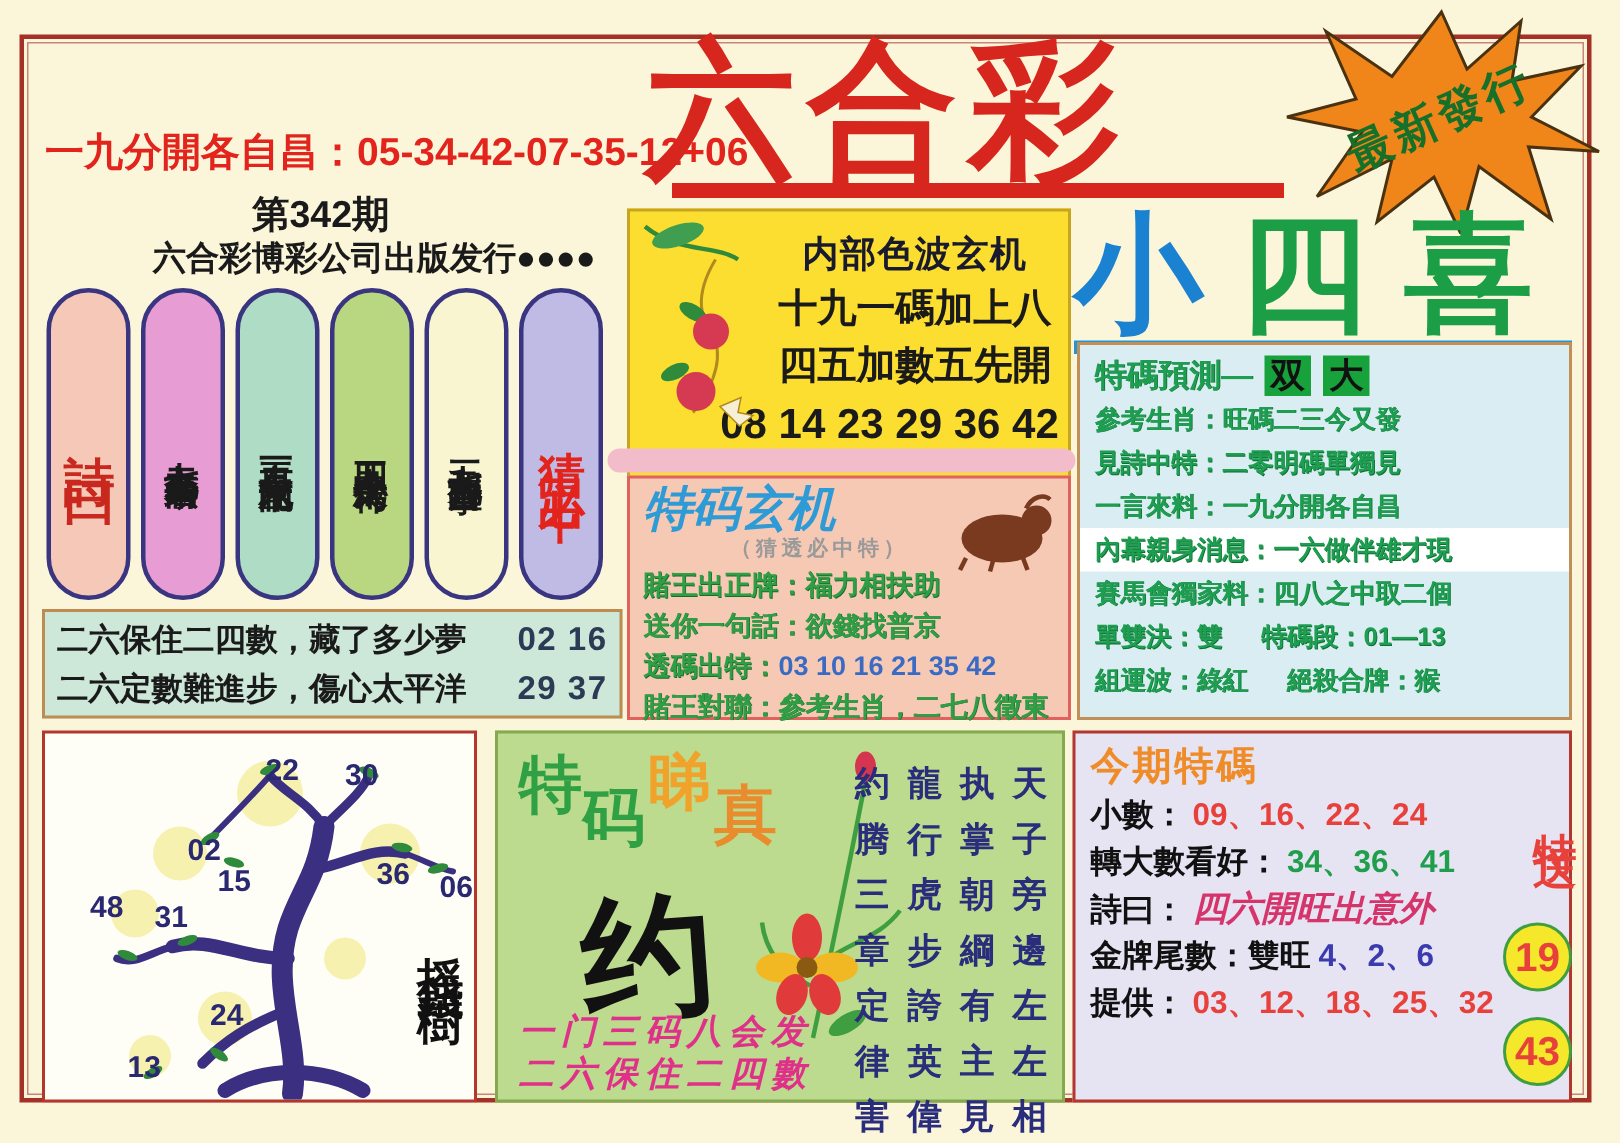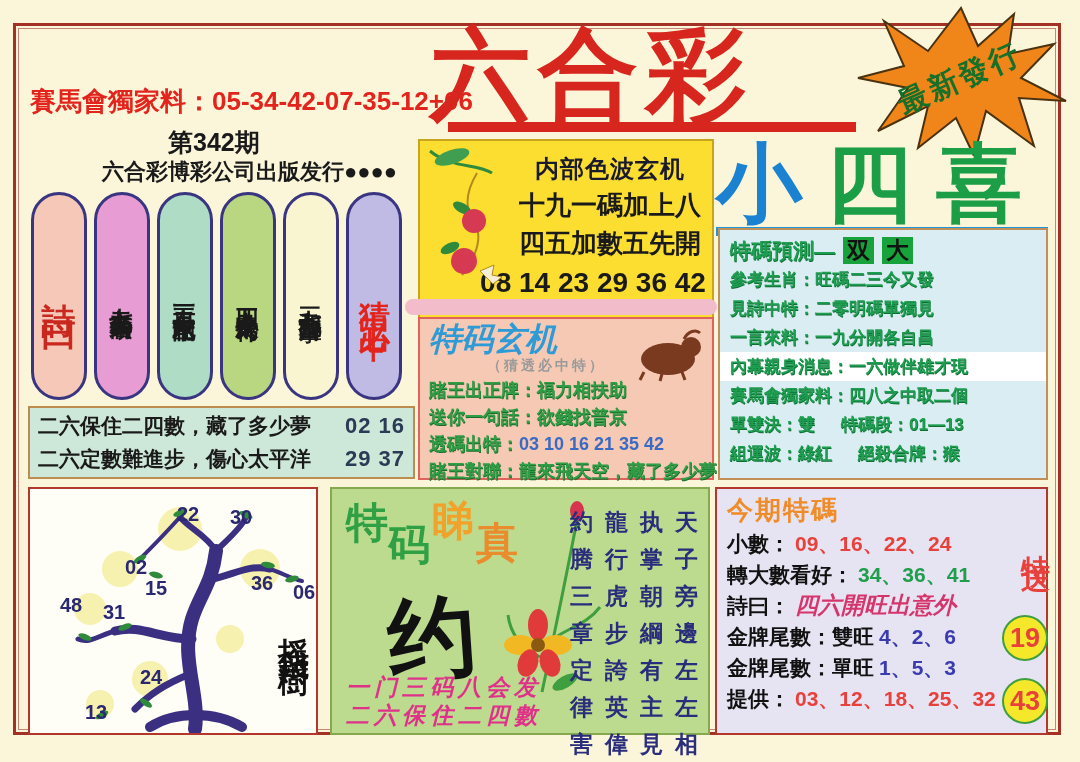--- a/index.html
+++ b/index.html
@@ -107,21 +107,21 @@
         align-items:center;justify-content:center;box-sizing:border-box;}
   #ball1{top:126px;} #ball2{top:189px;}
 </style>
 </head>
 <body>
 
 <div id="page">
   <div id="frame"></div>
 
   <div class="abs" id="prev">
-    <span>賽馬會獨家料：</span><span>05-34-42-07-35-12+06</span>
+    <span>一九分開各自昌：</span><span>05-34-42-07-35-12+06</span>
   </div>
   <div class="abs" id="issue">第342期</div>
   <div class="abs" id="publisher">六合彩博彩公司出版发行●●●●</div>
   <div class="abs" id="main-title">六合彩</div>
   <div class="abs" id="title-underline"></div>
 
   <svg class="abs" id="burst" viewBox="0 0 210 150">
     <polygon points="105,2 122,40 158,8 152,48 198,38 165,72 210,95 163,92 178,140 130,105 118,150 100,112 62,142 72,100 22,125 52,82 2,72 48,60 28,15 72,45" fill="#F08519" stroke="#4a3210" stroke-width="2"></polygon>
     <text x="105" y="82" transform="rotate(-24 105 75)" font-size="30" font-weight="bold" fill="#17702A" text-anchor="middle" letter-spacing="3">最新發行</text>
   </svg>
@@ -191,21 +191,21 @@
       <path d="M52,12 C56,4 64,2 68,6" stroke="#7A3A20" stroke-width="3" fill="none"></path>
       <path d="M12,45 l-4,8 M30,47 l-2,7 M50,45 l3,8" stroke="#7A3A20" stroke-width="3" fill="none"></path>
     </svg>
     <div class="pb-title">特码玄机</div>
     <div class="pb-sub">（猜透必中特）</div>
     <div class="pb-line">賭王出正牌：福力相扶助</div>
     <div class="pb-line">送你一句話：欲錢找普京</div>
     <div class="pb-line">
       <span>透碼出特：</span><span class="pb-nums">03 10 16 21 35 42</span>
     </div>
-    <div class="pb-line">賭王對聯：龍來飛天空，藏了多少夢</div>
+    <div class="pb-line">賭王對聯：參考生肖，二七八徵東</div>
   </div>
 
   <div class="abs" id="predict-box">
     <div class="pr-row pr-first">
       <span>特碼預測—</span>
       <span class="tag">双</span>
       <span class="tag">大</span>
     </div>
     <div class="pr-row">參考生肖：旺碼二三今又發</div>
     <div class="pr-row">見詩中特：二零明碼單獨見</div>
@@ -330,22 +330,19 @@
     <div class="sp-row">
       <span>轉大數看好：</span><span class="sp-v v-green">34、36、41</span>
     </div>
     <div class="sp-row">
       <span>詩曰：</span><span class="sp-v v-mag">四六開旺出意外</span>
     </div>
     <div class="sp-row">
       <span>金牌尾數：雙旺</span><span class="sp-v v-navy">4、2、6</span>
     </div>
     <div class="sp-row">
-      <span>金牌尾數：單旺</span><span class="sp-v v-navy">1、5、3</span>
-    </div>
-    <div class="sp-row">
       <span>提供：</span><span class="sp-v v-red">03、12、18、25、32</span>
     </div>
     <div id="sp-side">特送</div>
     <div class="ball" id="ball1">19</div>
     <div class="ball" id="ball2">43</div>
   </div>
 </div>
 
 </body></html>

